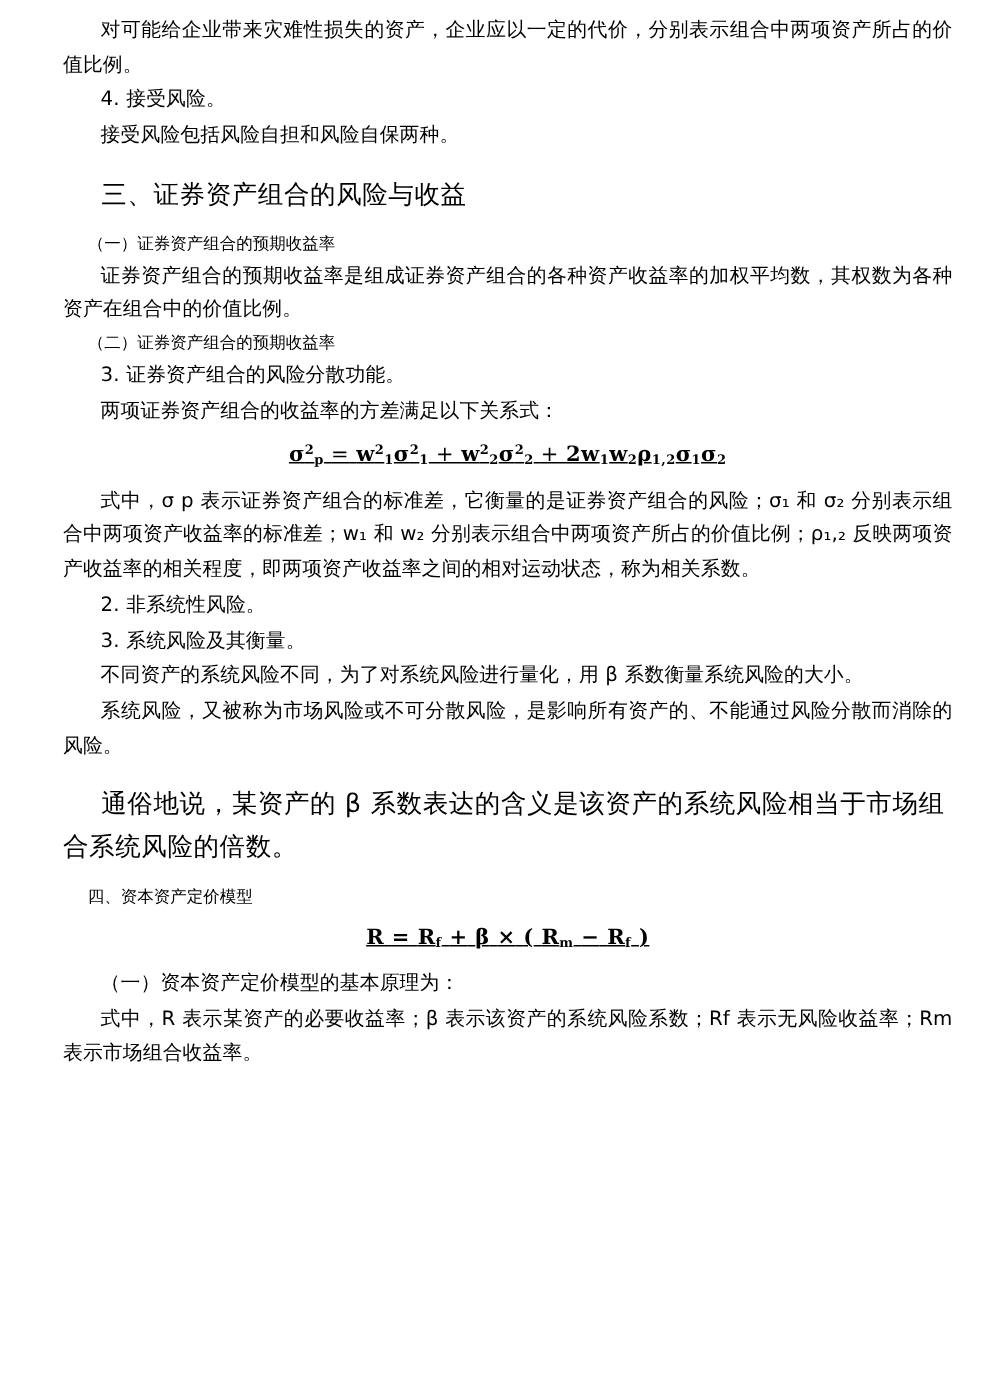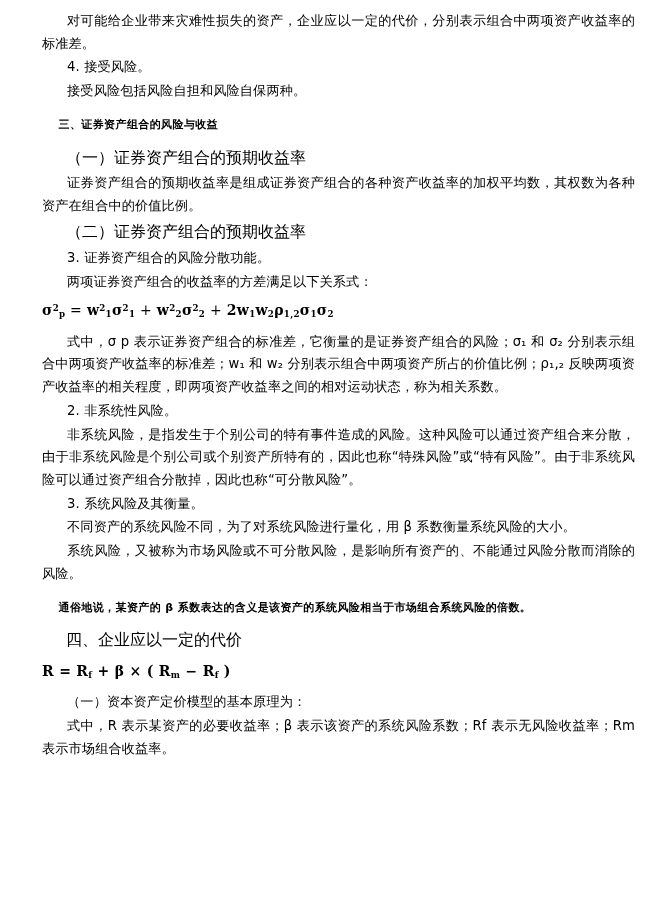--- a/index.html
+++ b/index.html
@@ -26,38 +26,40 @@
     line-height: 1.72;
     text-align: justify;
     text-justify: inter-ideograph;
     margin: 0 0 1px 0;
     letter-spacing: 0.1px;
   }
   .indent {
     text-indent: 1.9em;
   }
   .heading {
-    font-size: 11px;
-    font-weight: bold;
+    font-size: 17px;
+    font-weight: normal;
     line-height: 1.7;
     margin: 13px 0 9px 0;
     text-indent: 1.5em;
     letter-spacing: 0.4px;
   }
   .subhead {
-    font-size: 16px;
+    font-size: 11px;
     line-height: 1.72;
     margin: 0 0 1px 0;
     text-indent: 1.5em;
   }
   .formula {
+    text-align: center;
     font-family: "DejaVu Serif", "Liberation Serif", serif;
     font-size: 14px;
     margin: 9px 0 11px 0;
     letter-spacing: 0.3px;
+    text-decoration: underline;
   }
   sub {
     font-size: 62%;
     vertical-align: -0.28em;
   }
   sup {
     font-size: 62%;
     vertical-align: 0.48em;
   }
   .bold-sym {
@@ -66,21 +68,21 @@
   .gk {
     font-family: "DejaVu Serif", "Liberation Serif", serif;
   }
   .nowrap { white-space: nowrap; }
 </style>
 </head>
 <body>
 
 <div class="page">
 
-  <p class="para indent">对可能给企业带来灾难性损失的资产，企业应以一定的代价，分别表示组合中两项资产收益率的标准差。</p>
+  <p class="para indent">对可能给企业带来灾难性损失的资产，企业应以一定的代价，分别表示组合中两项资产所占的价值比例。</p>
 
   <p class="para indent">4. 接受风险。</p>
 
   <p class="para indent">接受风险包括风险自担和风险自保两种。</p>
 
   <p class="heading">三、证券资产组合的风险与收益</p>
 
   <p class="subhead">（一）证券资产组合的预期收益率</p>
 
   <p class="para indent">证券资产组合的预期收益率是组成证券资产组合的各种资产收益率的加权平均数，其权数为各种资产在组合中的价值比例。</p>
@@ -102,31 +104,30 @@
       <span class="bold-sym"><span>2</span><span>w</span><sub>1</sub><span>w</span><sub>2</sub><span class="gk">ρ</span><sub>1,2</sub><span class="gk">σ</span><sub>1</sub><span class="gk">σ</span><sub>2</sub></span>
     </span>
   </div>
 
   <p class="para indent"></p>
 
   <p class="para indent">式中，σ p 表示证券资产组合的标准差，它衡量的是证券资产组合的风险；σ₁ 和 σ₂ 分别表示组合中两项资产收益率的标准差；w₁ 和 w₂ 分别表示组合中两项资产所占的价值比例；ρ₁,₂ 反映两项资产收益率的相关程度，即两项资产收益率之间的相对运动状态，称为相关系数。</p>
 
   <p class="para indent">2. 非系统性风险。</p>
 
-  <p class="para indent">非系统风险，是指发生于个别公司的特有事件造成的风险。这种风险可以通过资产组合来分散，由于非系统风险是个别公司或个别资产所特有的，因此也称“特殊风险”或“特有风险”。由于非系统风险可以通过资产组合分散掉，因此也称“可分散风险”。</p>
 
   <p class="para indent">3. 系统风险及其衡量。</p>
 
   <p class="para indent">不同资产的系统风险不同，为了对系统风险进行量化，用 β 系数衡量系统风险的大小。</p>
 
   <p class="para indent">系统风险，又被称为市场风险或不可分散风险，是影响所有资产的、不能通过风险分散而消除的风险。</p>
 
   <p class="heading">通俗地说，某资产的 β 系数表达的含义是该资产的系统风险相当于市场组合系统风险的倍数。</p>
 
-  <p class="subhead">四、企业应以一定的代价</p>
+  <p class="subhead">四、资本资产定价模型</p>
 
   <div class="formula">
     <span class="nowrap bold-sym">
       <span>R</span>
       <span>=</span>
       <span>R</span><sub>f</sub>
       <span>+</span>
       <span class="gk">β</span>
       <span>×</span>
       <span>(</span>

